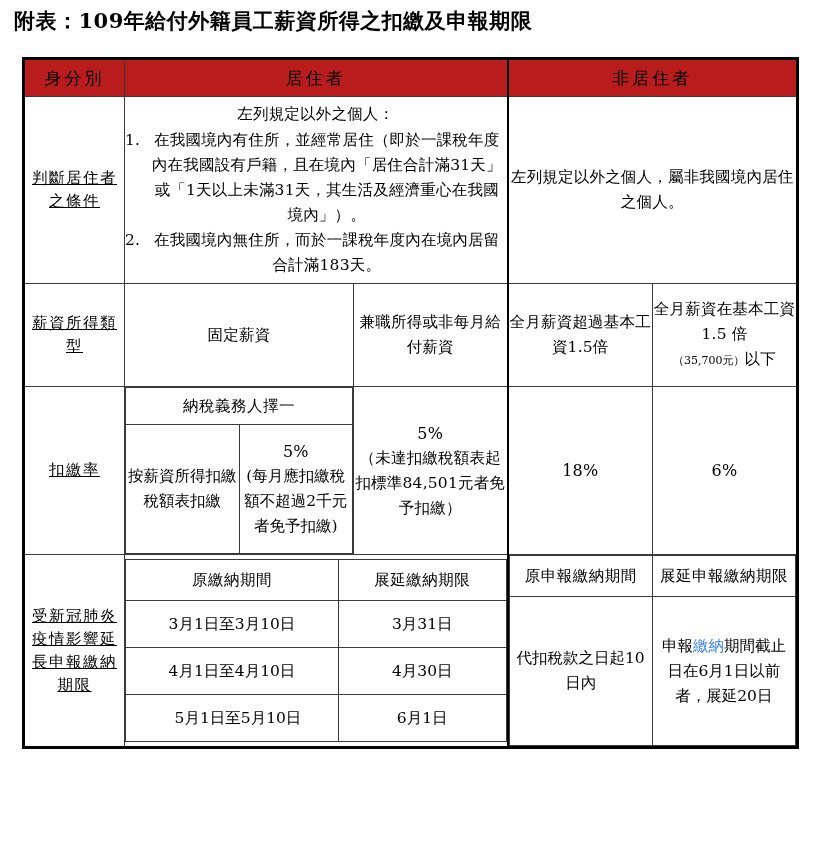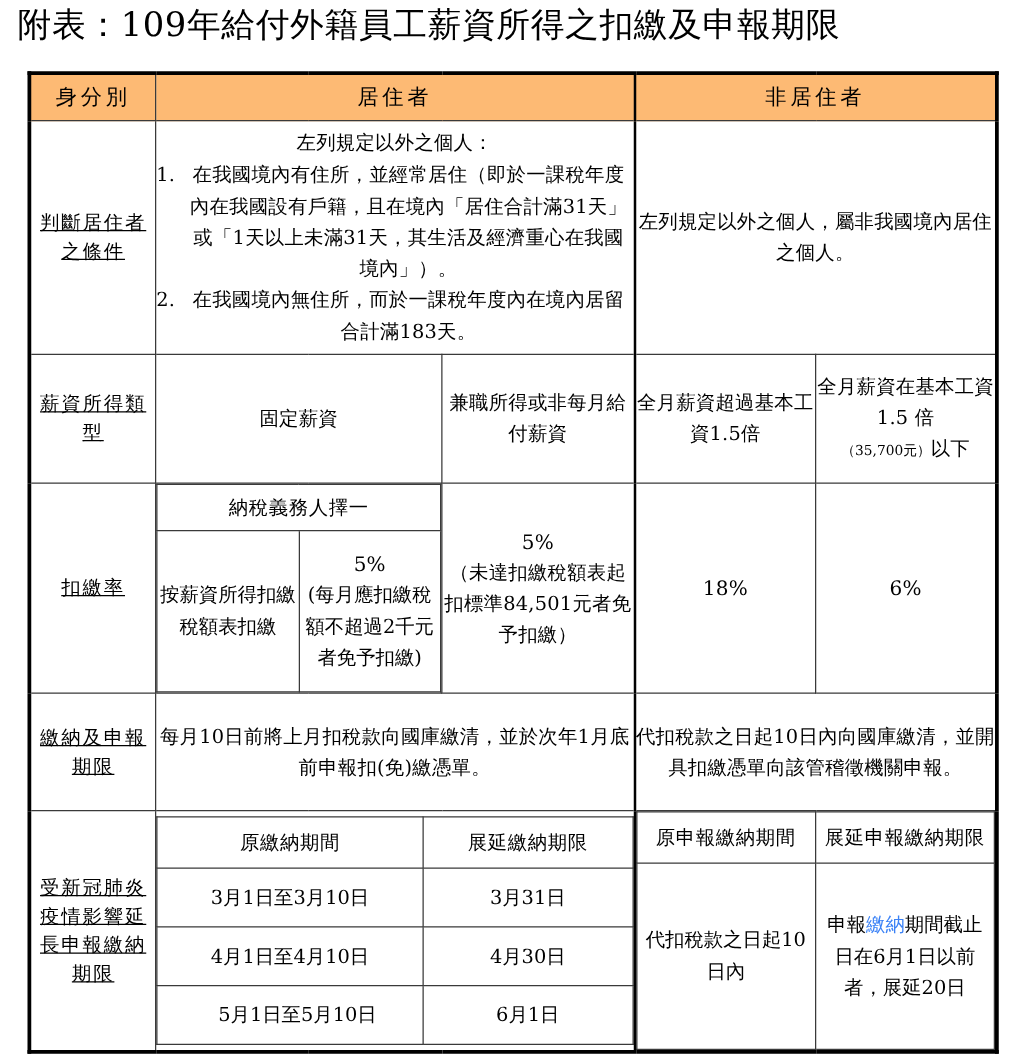--- a/index.html
+++ b/index.html
@@ -20,24 +20,24 @@
     width: 818px;
     height: 850px;
     box-sizing: border-box;
   }
 
   
   #doc-title {
     position: absolute;
     left: 14px;
     top: 6px;
-    font-size: 27px;
+    font-size: 21px;
     line-height: 30px;
     letter-spacing: 0.5px;
-    font-weight: 400;
+    font-weight: 700;
     white-space: nowrap;
   }
 
   
   #tax-table {
     position: absolute;
     left: 22px;
     top: 57px;
     width: 774px;
     border-collapse: collapse;
@@ -57,21 +57,21 @@
     outline: none;
   }
   .frame-l { border-left: 3px solid #000 !important; }
   .frame-r { border-right: 3px solid #000 !important; }
   .frame-t { border-top: 3px solid #000 !important; }
   .frame-b { border-bottom: 3px solid #000 !important; }
   .sep-major-r { border-right: 2.5px solid #000 !important; }
 
   
   .hdr {
-    background: #fdba74;
+    background: #b91c1c;
     font-weight: bold;
     font-size: 17px;
     letter-spacing: 3px;
     height: 36px;
     line-height: 36px;
   }
 
   
   .rowlabel {
     font-weight: bold;
@@ -228,29 +228,20 @@
       <td class="cell sep-major-r">
         <div class="pct">5%</div>
         <div>（未達扣繳稅額表起扣標準84,501元者免予扣繳）</div>
       </td>
 
       <td class="cell pct">18%</td>
 
       <td class="cell pct frame-r">6%</td>
     </tr>
 
-    <tr>
-      <td class="rowlabel frame-l" style="height:93px;">
-        <span>繳納及申報期限</span>
-      </td>
-
-      <td class="cell cell-just sep-major-r" colspan="3">每月10日前將上月扣稅款向國庫繳清，並於次年1月底前申報扣(免)繳憑單。</td>
-
-      <td class="cell cell-just frame-r" colspan="2">代扣稅款之日起10日內向國庫繳清，並開具扣繳憑單向該管稽徵機關申報。</td>
-    </tr>
 
     <tr>
       <td class="rowlabel frame-l frame-b" style="height:190px;">
         <span>受新冠肺炎疫情影響延長申報繳納期限</span>
       </td>
 
       <td colspan="3" class="frame-b sep-major-r" style="padding:0;">
         <table class="subtable">
           <tbody>
                 <tr>

